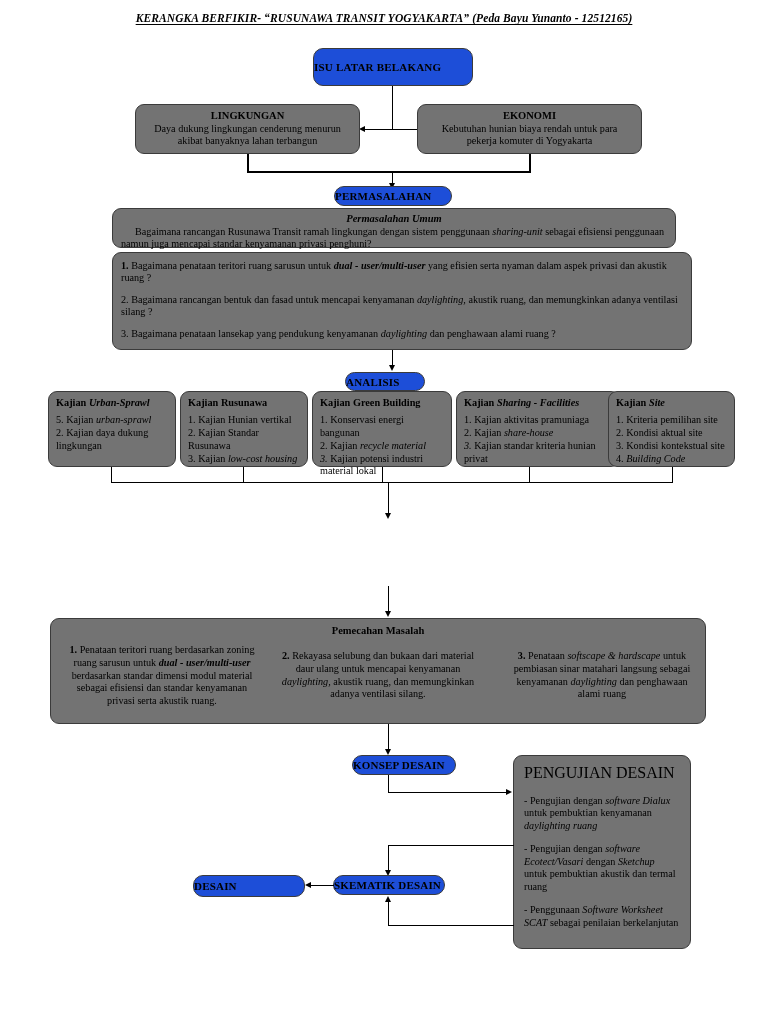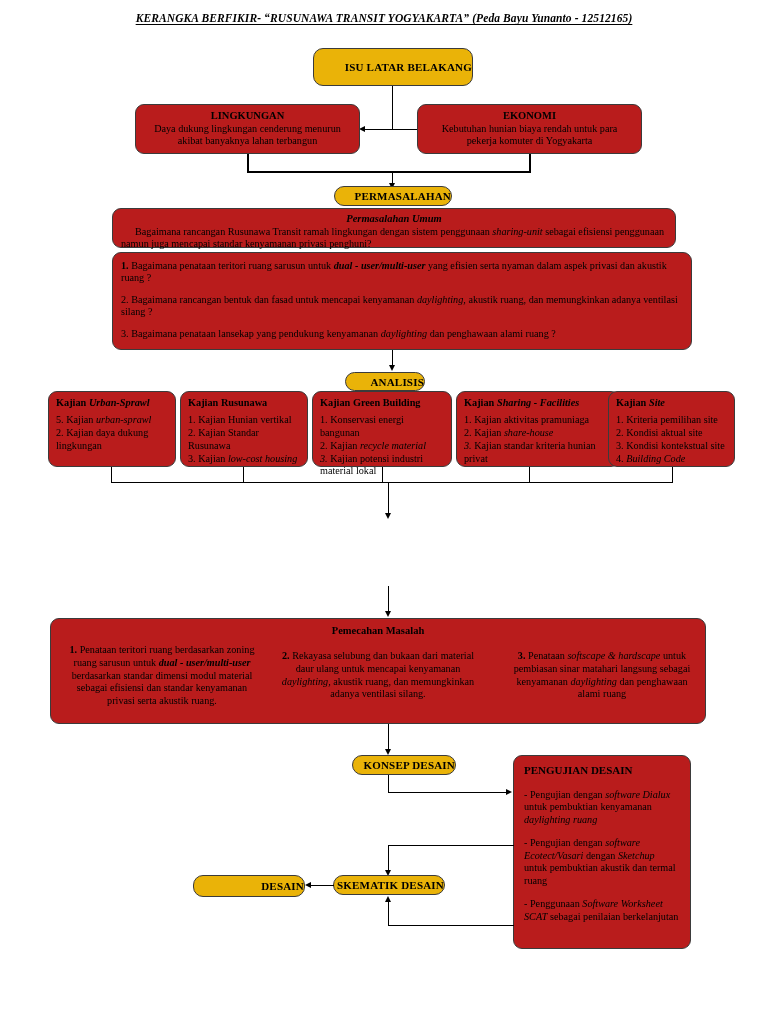--- a/index.html
+++ b/index.html
@@ -26,32 +26,32 @@
   }
   .title span {
     text-decoration: underline;
     text-underline-offset: 2px;
   }
 
   .box {
     position: absolute;
     box-sizing: border-box;
     border: 1px solid #3b3b3b;
-    background: #b91c1c;
+    background: #737373;
     border-radius: 9px;
   }
   .pill {
     position: absolute;
     box-sizing: border-box;
     border: 1px solid #3b3b3b;
-    background: #eab308;
+    background: #1d4ed8;
     border-radius: 10px;
     display: flex;
     align-items: center;
-    justify-content: flex-end;
+    justify-content: flex-start;
     font-weight: bold;
     font-size: 11px;
     letter-spacing: 0.2px;
   }
 
   .hd {
     font-weight: bold;
     text-align: center;
     font-size: 10.5px;
   }
@@ -292,21 +292,21 @@
 
   <div class="seg v" style="left:388px; top:724px; height:26px;"></div>
   <div class="arrow down" style="left:384.5px; top:749px;"></div>
 
   <div class="pill" style="left:352px; top:755px; width:104px; height:20px;">
     <span>KONSEP DESAIN</span>
   </div>
 
   <div class="box" style="left:513px; top:755px; width:178px; height:194px;">
     <div style="padding:8px 10px;">
-      <div style="font-weight:bold; font-size:11px;">PENGUJIAN DESAIN</div>
+      <div style="font-weight:normal; font-size:16px;">PENGUJIAN DESAIN</div>
       <div class="bodytext" style="margin-top:13px;">
         <div style="margin-bottom:11px;">
           <span>- Pengujian dengan </span><i>software Dialux</i><span> untuk pembuktian kenyamanan </span><i>daylighting ruang</i>
         </div>
         <div style="margin-bottom:11px;">
           <span>- Pengujian dengan </span><i>software Ecotect/Vasari</i><span> dengan </span><i>Sketchup</i><span> untuk pembuktian akustik dan termal ruang</span>
         </div>
         <div>
           <span>- Penggunaan </span><i>Software Worksheet SCAT</i><span> sebagai penilaian berkelanjutan</span>
         </div>

